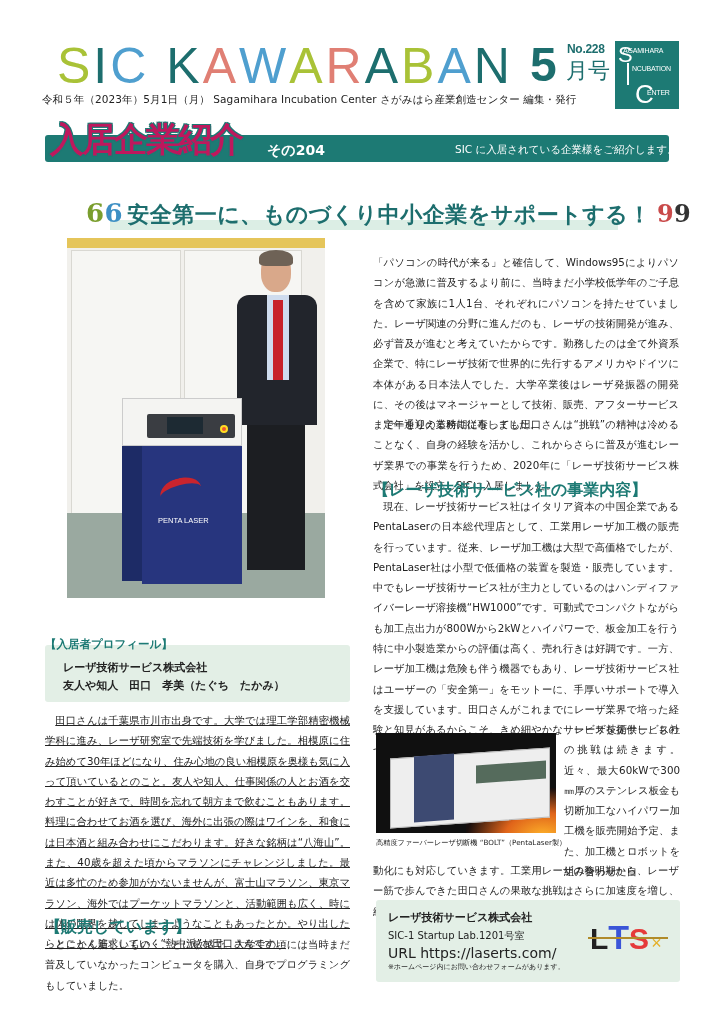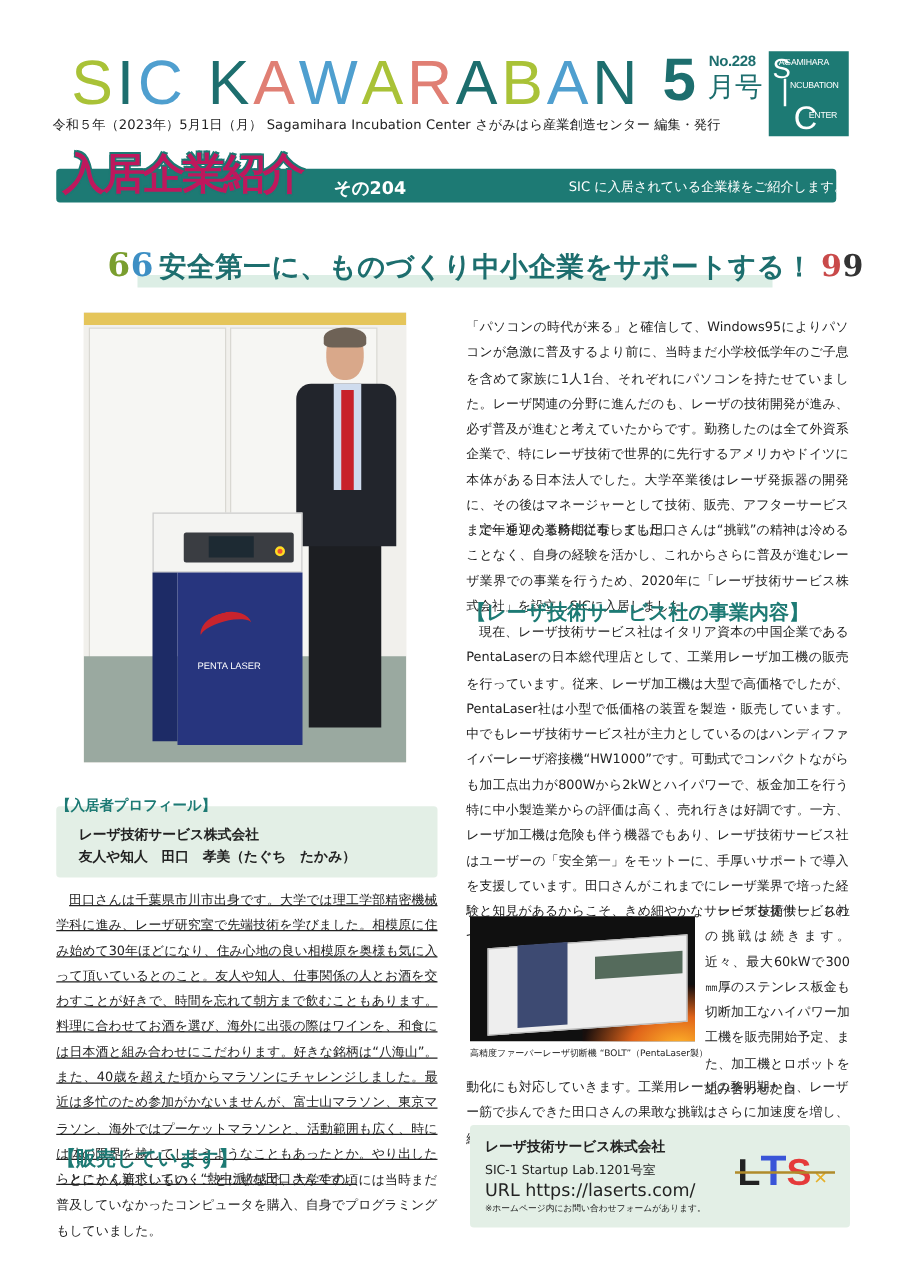--- a/index.html
+++ b/index.html
@@ -62,21 +62,21 @@
   .headline {
     position: absolute; left: 86px; top: 198px; font-size: 22px; font-weight: 700; color: #1d6e6e; white-space: nowrap; letter-spacing: 0.5px;
   }
   .quote-open { color: #7a9e2e; font-family: "DejaVu Serif", serif; font-size: 26px; margin-right: 4px; }
   .quote-open b { color: #3d8fc4; }
   .quote-close { color: #c94a4a; font-family: "DejaVu Serif", serif; font-size: 24px; margin-left: 6px; }
   .quote-close b { color: #333; }
 
   
   .photo {
-    position: absolute; left: 67px; top: 250px; width: 258px; height: 360px; overflow: hidden; background: #e8e6df;
+    position: absolute; left: 67px; top: 238px; width: 258px; height: 360px; overflow: hidden; background: #e8e6df;
   }
   .photo .wall { position: absolute; left: 0; top: 0; width: 100%; height: 280px; background: #f1f0ec; }
   .photo .shelf { position: absolute; left: 0; top: 0; width: 100%; height: 10px; background: #e5c55a; }
   .photo .cab1 { position: absolute; left: 4px; top: 12px; width: 110px; height: 265px; background: #f6f6f3; border: 1px solid #d9d8d2; }
   .photo .cab2 { position: absolute; left: 117px; top: 12px; width: 118px; height: 265px; background: #f6f6f3; border: 1px solid #d9d8d2; }
   .photo .floor { position: absolute; left: 0; top: 275px; width: 100%; height: 85px; background: #9aa9a0; }
   .photo .machine { position: absolute; left: 55px; top: 160px; width: 120px; height: 190px; }
   .photo .machine .top { position: absolute; left: 0; top: 0; width: 120px; height: 48px; background: #f4f4f2; border: 1px solid #ccc; }
   .photo .machine .panel { position: absolute; left: 25px; top: 16px; width: 88px; height: 24px; background: #3a3d42; border-radius: 2px; }
   .photo .machine .screen { position: absolute; left: 45px; top: 19px; width: 36px; height: 17px; background: #1d2a33; }

